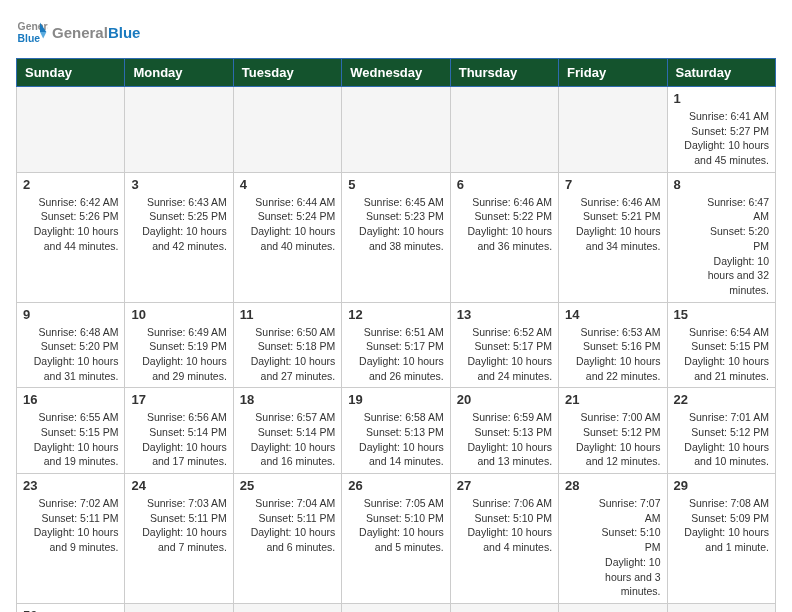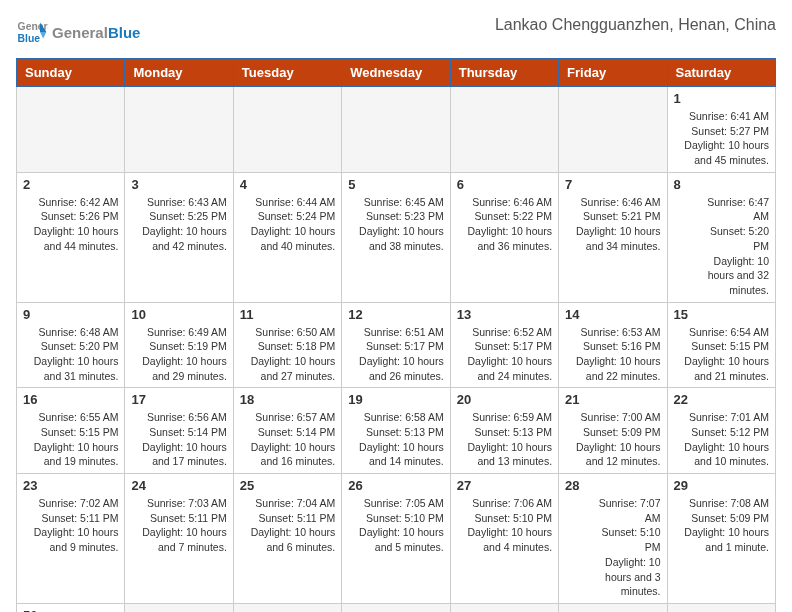--- a/index.html
+++ b/index.html
@@ -36,21 +36,21 @@
     .location-title {
       font-size: 16px;
       color: #555;
     }
     .calendar {
       width: 100%;
       border-collapse: collapse;
       border: 1px solid #ccc;
     }
     .calendar th {
-      background: #c2410c;
+      background: #14532d;
       color: #fff;
       font-size: 13px;
       font-weight: bold;
       padding: 6px 8px;
       text-align: left;
       border: 1px solid #2d6aaf;
       margin-left: 45px;
     }
     .calendar td {
       border: 1px solid #ccc;
@@ -89,21 +89,20 @@
       <polygon points="30,8 38,20 30,20" fill="#1a7abf"></polygon>
       <polygon points="30,20 38,20 34,28" fill="#5aabdf"></polygon>
     </svg>
     <div>
       <div style="font-size:15px; color:#888; font-weight:bold; font-family:Arial;">
         <span style="color:#888;">General</span><span style="color:#1a7abf;">Blue</span>
       </div>
     </div>
   </div>
   <div class="title-area">
-    <div class="location-title">Lankao Chengguanzhen, Henan, China</div>
   </div>
 </div>
 
 <table class="calendar">
   <thead>
     <tr>
       <th>Sunday</th>
       <th>Monday</th>
       <th>Tuesday</th>
       <th>Wednesday</th>
@@ -242,21 +241,21 @@
         </td>
         <td>
           <span class="day-number">20</span>
           <div class="day-info" style="white-space: pre-line;">Sunrise: 6:59 AM
 Sunset: 5:13 PM
 Daylight: 10 hours and 13 minutes.</div>
         </td>
         <td>
           <span class="day-number">21</span>
           <div class="day-info" style="white-space: pre-line;">Sunrise: 7:00 AM
-Sunset: 5:09 PM
+Sunset: 5:12 PM
 Daylight: 10 hours and 12 minutes.</div>
         </td>
         <td>
           <span class="day-number">22</span>
           <div class="day-info" style="white-space: pre-line;">Sunrise: 7:01 AM
 Sunset: 5:12 PM
 Daylight: 10 hours and 10 minutes.</div>
         </td>
       </tr>
       <tr>

